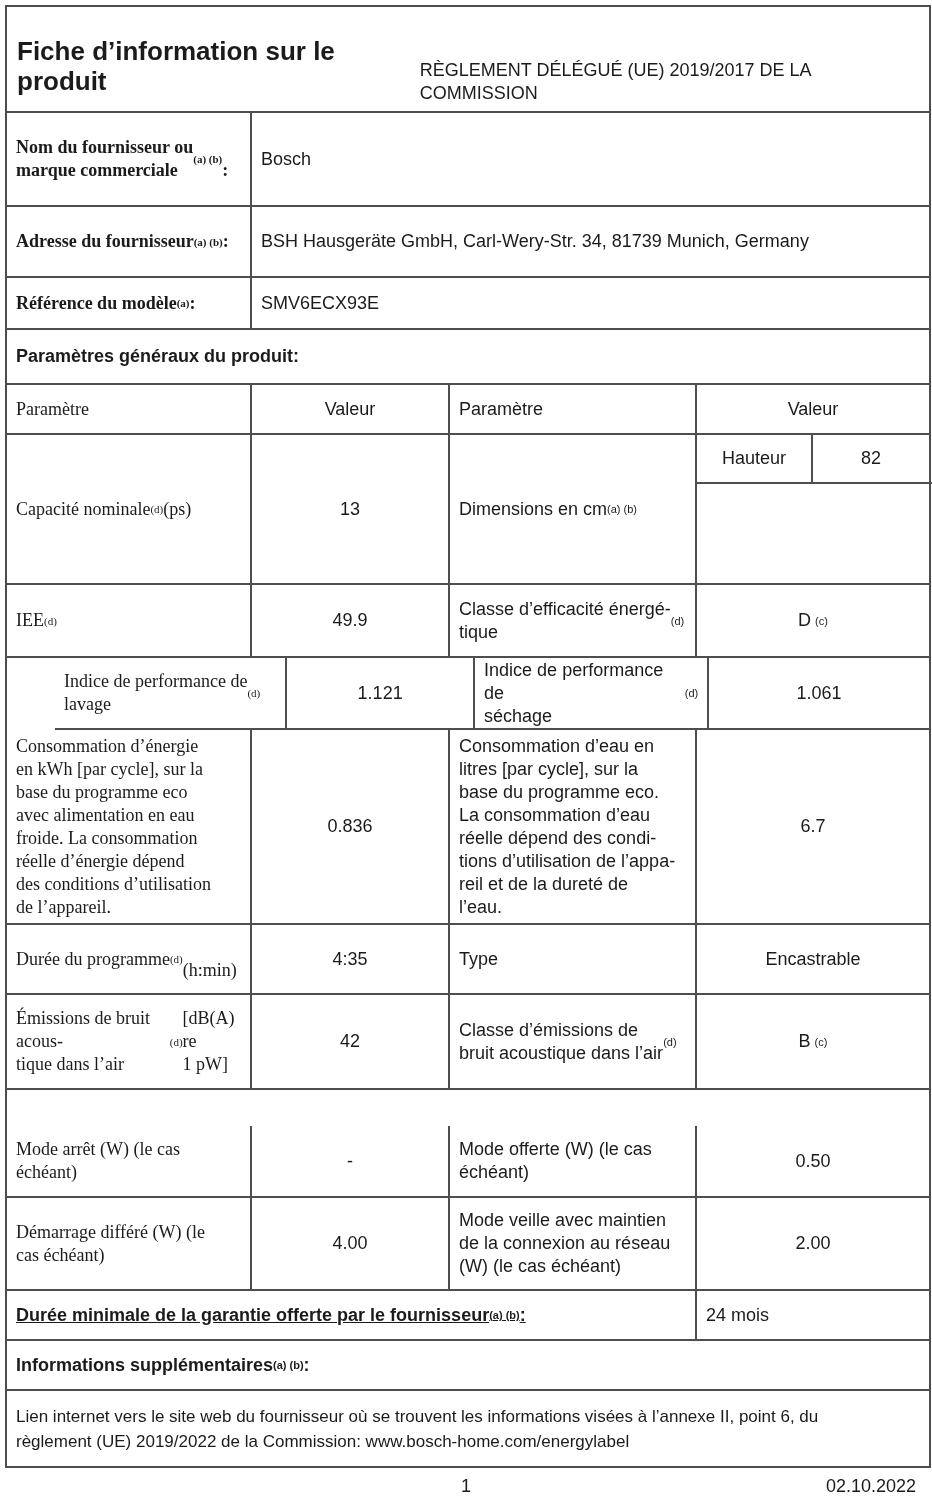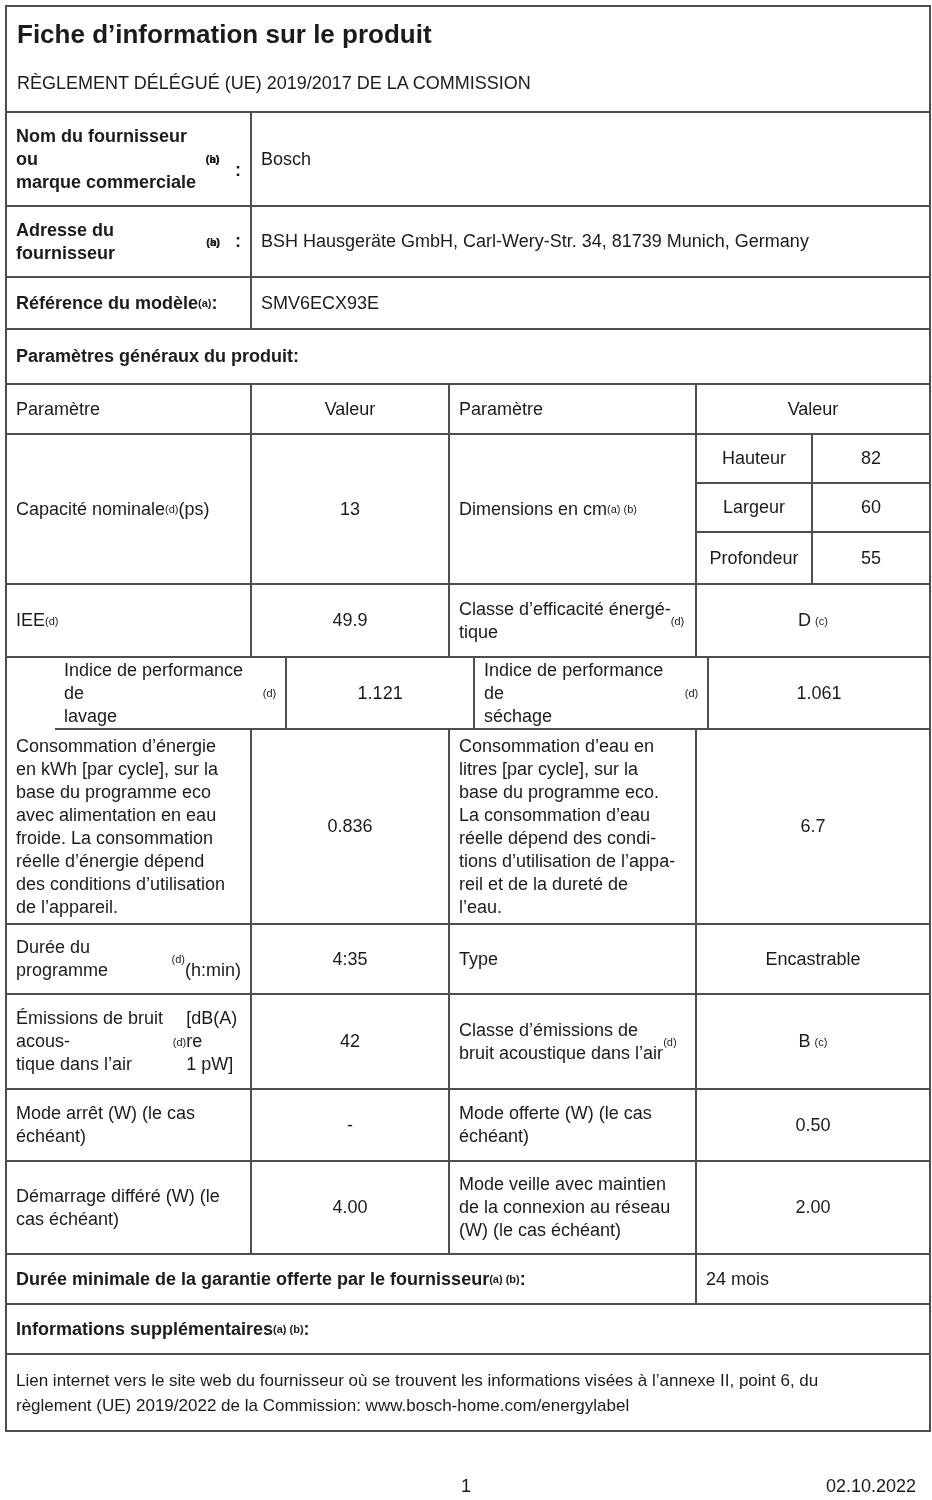--- a/index.html
+++ b/index.html
@@ -22,41 +22,41 @@
     border-bottom:2px solid #4e4e4e;
     display:flex; align-items:center;
     padding:6px 9px;
     font-size:18px; line-height:23px;
   }
   .last { border-right:none !important; }
   .nbb  { border-bottom:none !important; }
   .pre  { white-space:pre-line; }
   .b    { font-weight:bold; }
   .center { justify-content:center; text-align:center; }
-  .c1 { width:245px; } .c2 { width:198px; } .c3 { width:247px; } .c4 { width:232px; }
-  .c234 { width:677px; } .c123 { width:690px; } .cfull { width:922px; }
+  .c1 { width:245px;font-family:Liberation Serif, serif; } .c2 { width:198px; } .c3 { width:247px; } .c4 { width:232px; }
+  .c234 { width:677px; } .c123 { width:690px;text-decoration:underline; } .cfull { width:922px; }
   
   .r-title { height:106px; } .r-name { height:94px; } .r-addr { height:71px; }
   .r-model { height:52px; } .r-section { height:55px; } .r-head { height:50px; }
   .r-cap { height:150px; } .r-iee { height:73px; } .r-idx { height:72px;padding-left:48px; }
   .r-cons { height:195px; } .r-dur { height:70px;border-radius:19px; } .r-noise { height:95px; }
-  .r-off { height:72px; } .r-delay { height:93px; } .r-warr { height:50px; }
+  .r-off { height:72px;margin-top:36px; } .r-delay { height:93px; } .r-warr { height:50px; }
   .r-info { height:50px; } .r-link { height:75px; }
   .cell.titlecell {
-    flex-direction:column; align-items:flex-start; justify-content:flex-start;
-    padding:12px 10px;
+    flex-direction:row; align-items:flex-start; justify-content:flex-start;
+    padding:29px 10px;
   }
   .title { font-size:26px; font-weight:bold; line-height:30px; }
   .reg { font-size:18px; margin-top:23px; }
   sup {
     font-size:11px; line-height:0; vertical-align:6px; letter-spacing:0;
   }
   sup.vs { margin-left:4px; }
   
-  .dims { padding:0; flex-direction:column; align-items:stretch; }
+  .dims { padding:0; align-items:stretch; }
   .subrow { display:flex; height:49px; }
   .subrow.grow { flex:1; }
   .scell {
     box-sizing:border-box; display:flex; align-items:center; justify-content:center;
     text-align:center; font-size:18px;
     border-bottom:2px solid #4e4e4e;
   }
   .sn { width:116px; border-right:2px solid #4e4e4e; }
   .sv { width:116px; }
   .subrow.grow .scell { border-bottom:none; }

